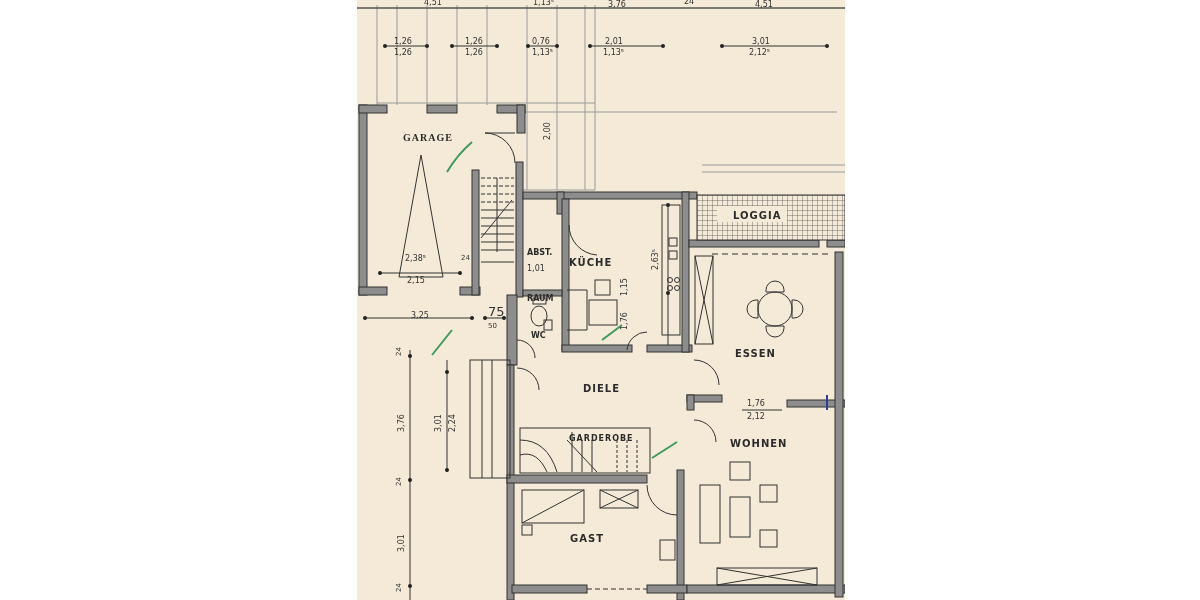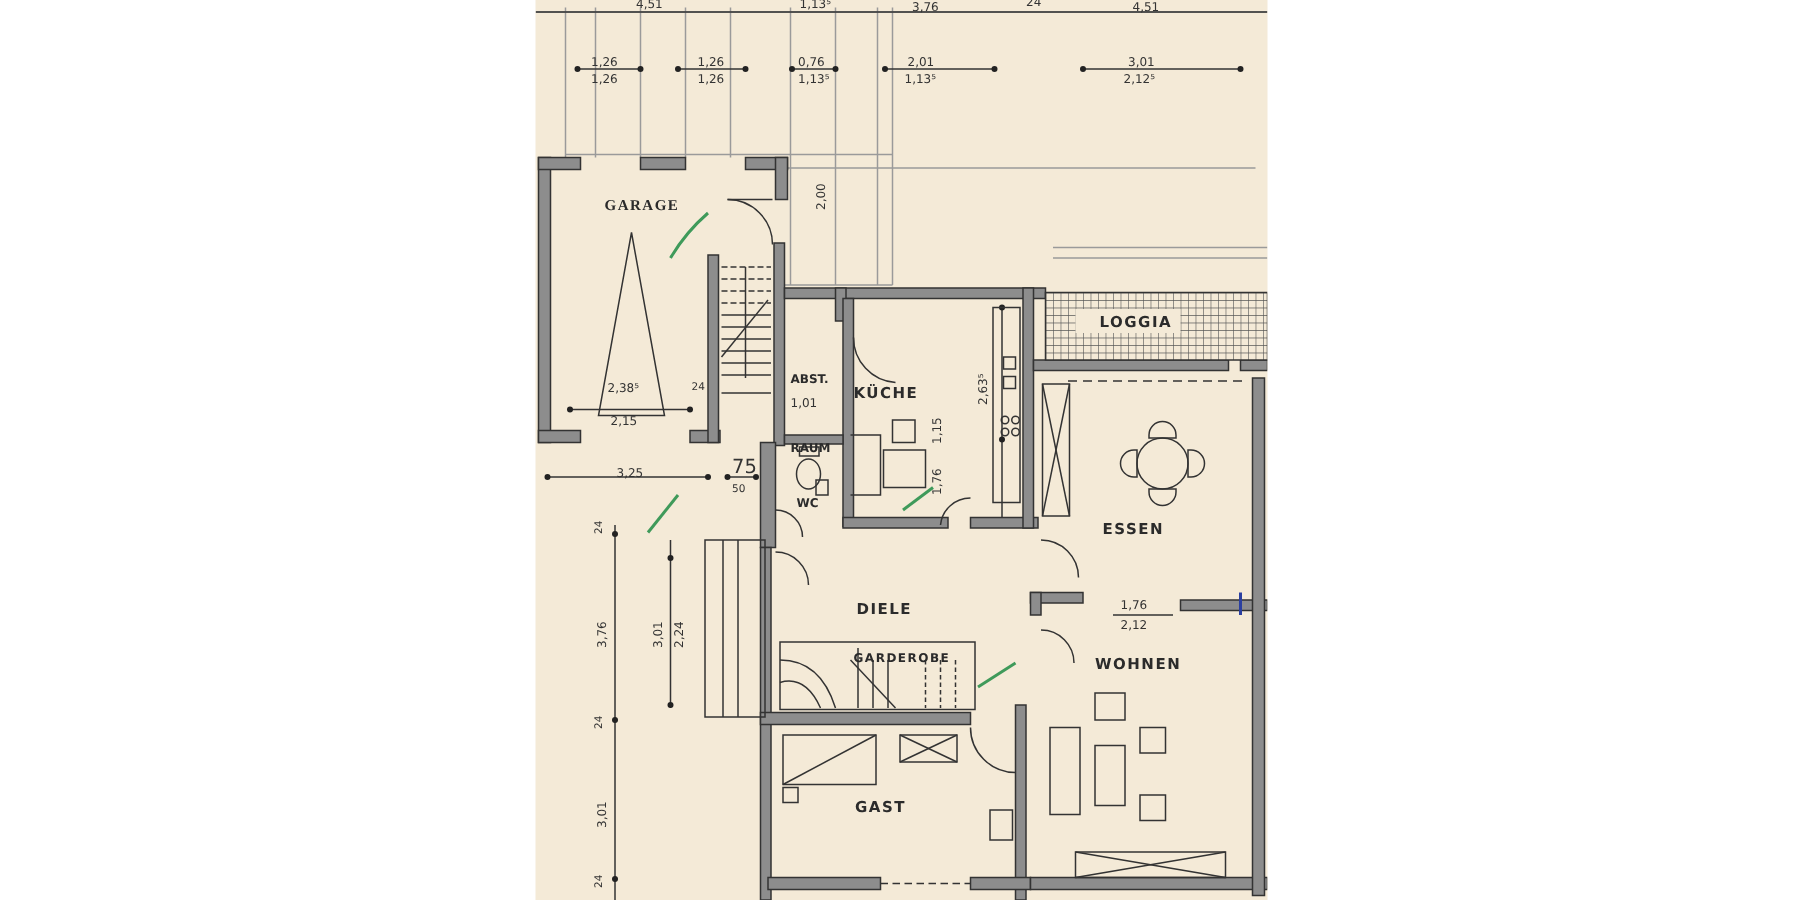--- a/index.html
+++ b/index.html
@@ -221,21 +221,21 @@
     <line x1="470" y1="395" x2="470" y2="410" stroke="#2a3fa0" stroke-width="2"></line>
   </svg>
 
   <span class="lbl room" style="left:46px;top:132px;font-family:Liberation Serif, serif;">GARAGE</span>
   <span class="lbl room" style="left:170px;top:248px;font-size:8px;letter-spacing:0;">ABST.</span>
   <span class="lbl room" style="left:170px;top:258px;font-size:8px;letter-spacing:0;margin-top:36px;">RAUM</span>
   <span class="lbl room" style="left:212px;top:257px;">KÜCHE</span>
   <span class="lbl room" style="left:174px;top:331px;font-size:8px;letter-spacing:0;">WC</span>
   <span class="lbl room" style="left:376px;top:210px;">LOGGIA</span>
   <span class="lbl room" style="left:346px;top:348px;margin-left:32px;">ESSEN</span>
-  <span class="lbl room" style="left:214px;top:383px;margin-top:18px;">DIELE</span>
+  <span class="lbl room" style="left:226px;top:383px;">DIELE</span>
   <span class="lbl room" style="left:212px;top:434px;font-size:8px;">GARDEROBE</span>
   <span class="lbl room" style="left:373px;top:438px;">WOHNEN</span>
   <span class="lbl room" style="left:213px;top:533px;">GAST</span>
 
   <span class="lbl dim" style="left:67px;top:-2px;">4,51</span>
   <span class="lbl dim" style="left:176px;top:-2px;">1,13⁵</span>
   <span class="lbl dim" style="left:251px;top:0px;">3,76</span>
   <span class="lbl dim" style="left:327px;top:-3px;">24</span>
   <span class="lbl dim" style="left:398px;top:0px;">4,51</span>
 

